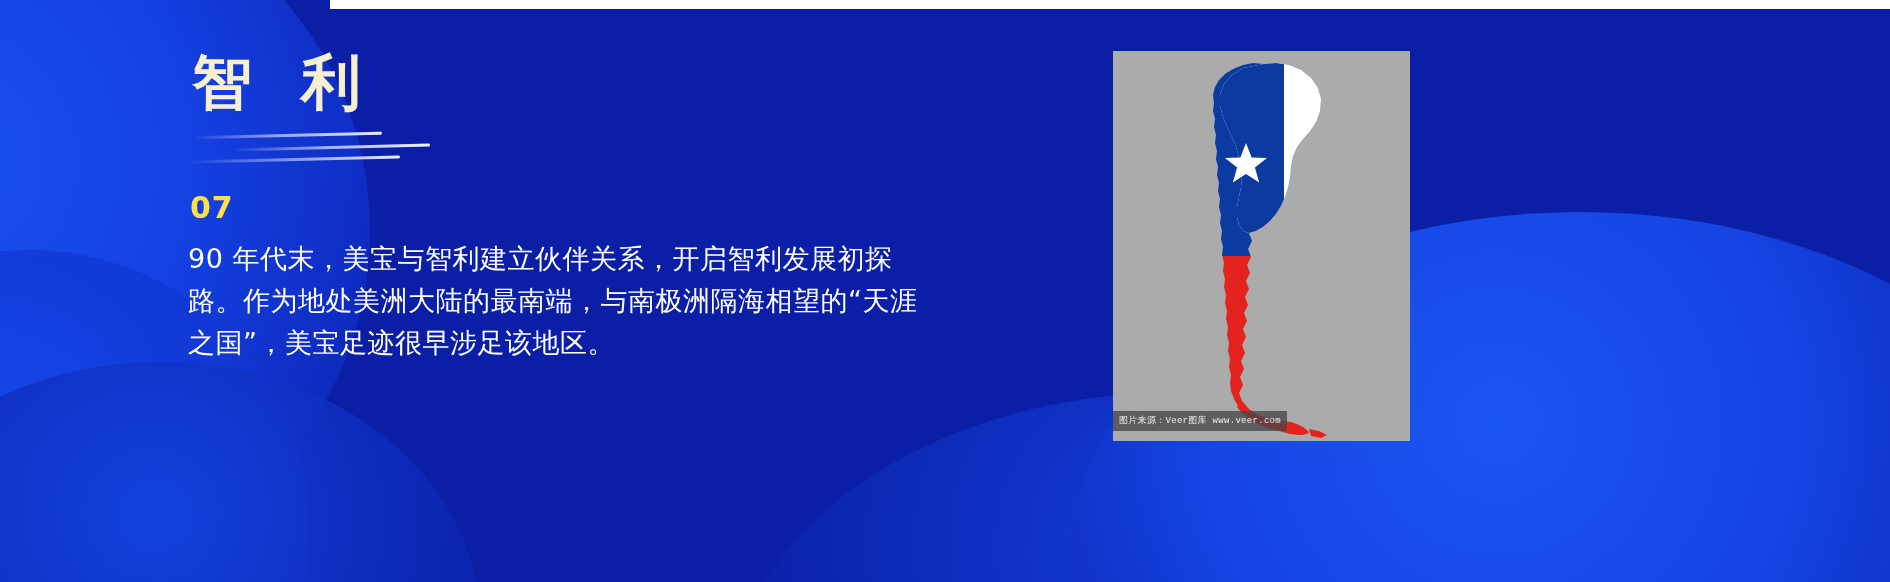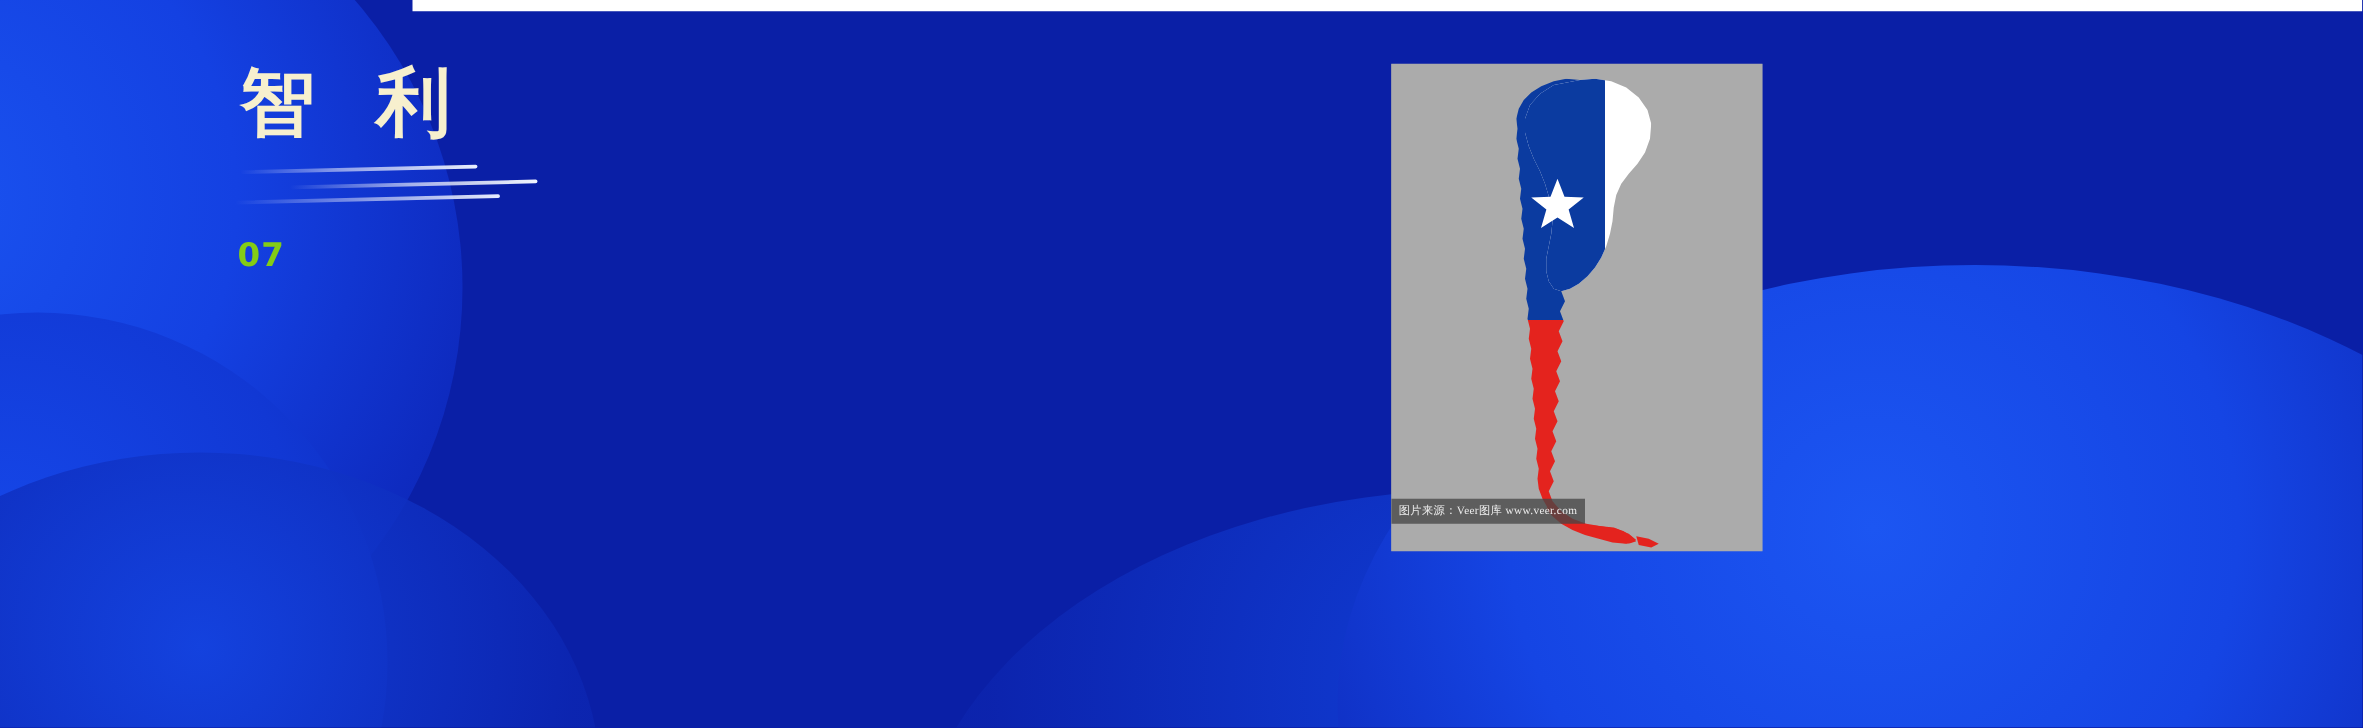--- a/index.html
+++ b/index.html
@@ -131,23 +131,23 @@
   #rule-3 {
     left: 8px; top: 40px; width: 212px;
     background: linear-gradient(to right, rgba(255,255,255,0) 0%, rgba(255,255,255,.5) 50%, #E8EEFF 100%);
     transform: rotate(-1.4deg);
   }
 
   #section-number {
     position: absolute;
     left: 190px;
     top: 190px;
-    font-size: 26px;
+    font-size: 30px;
     font-weight: bold;
-    color: #84cc16;
+    color: #fde047;
     letter-spacing: 1px;
     font-family: "DejaVu Sans", "Liberation Sans", sans-serif;
   }
 
   #body-text {
     position: absolute;
     left: 188px;
     top: 238px;
     width: 740px;
     color: #FFFFFF;
@@ -165,28 +165,28 @@
     top: 51px;
     width: 297px;
     height: 390px;
     background: #ABABAB;
     overflow: hidden;
   }
   #photo-card svg { display: block; }
   #photo-credit {
     position: absolute;
     left: 0;
-    bottom: 22px;
+    bottom: 10px;
     padding: 3px 6px 4px 6px;
     background: rgba(70,70,70,.78);
     color: #EDEDED;
     font-size: 9px;
     letter-spacing: .3px;
     white-space: nowrap;
-    font-family: Liberation Serif, serif;
+    font-family: Liberation Mono, monospace;
   }
 </style>
 </head>
 <body>
 
 <div id="slide">
 
   <div id="top-strip"></div>
 
   <div class="deco" id="deco-circle-left"></div>
@@ -203,20 +203,21 @@
 
 
     <div id="rules">
       <div class="rule" id="rule-1"></div>
       <div class="rule" id="rule-2"></div>
       <div class="rule" id="rule-3"></div>
     </div>
 
     <div id="section-number">07</div>
 
+    <div id="body-text">90 年代末，美宝与智利建立伙伴关系，开启智利发展初探路。作为地处美洲大陆的最南端，与南极洲隔海相望的“天涯之国”，美宝足迹很早涉足该地区。</div>
 
   </div>
 
   <div id="photo-card">
     <svg width="297" height="390" viewBox="0 0 297 390">
       <rect x="0" y="0" width="297" height="390" fill="#ABABAB"></rect>
       <defs>
         <clipPath id="chileShape">
           <path d="M151,13 L150,27 L146,33 L148,41 L144,48 L147,56 L143,63 L146,72
                    L142,80 L145,89 L141,97 L144,106 L140,114 L143,123 L139,131

